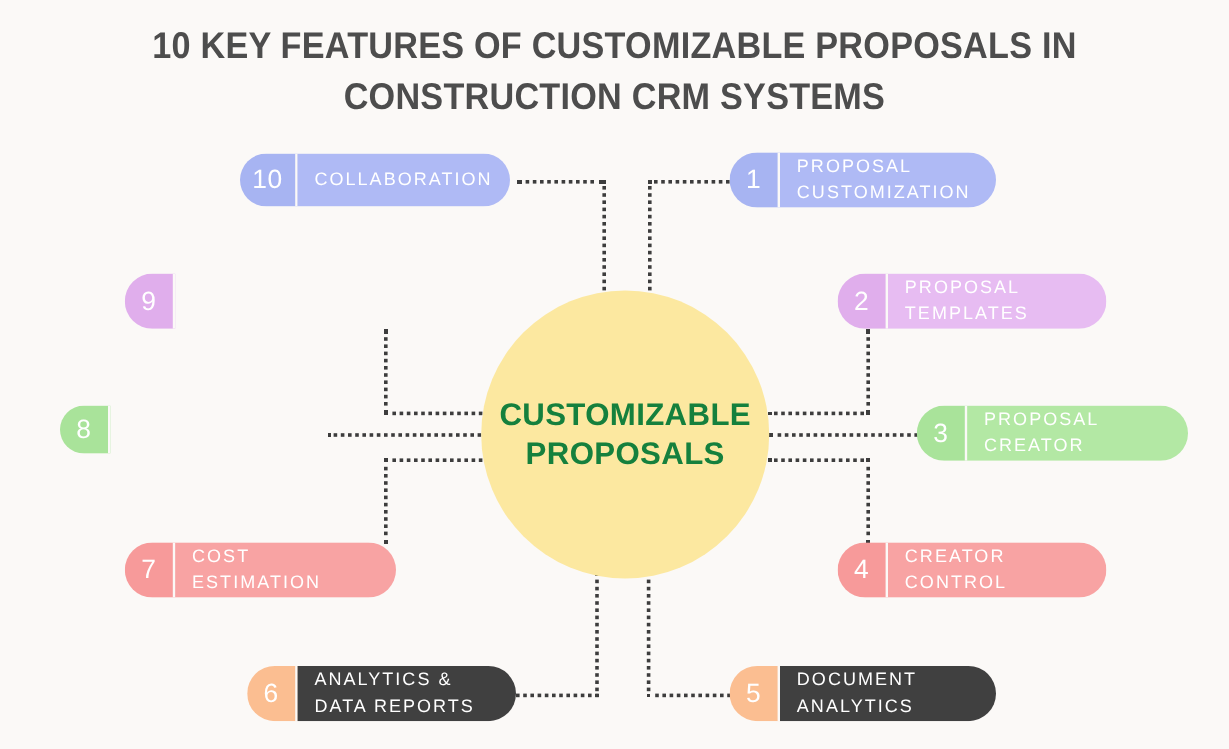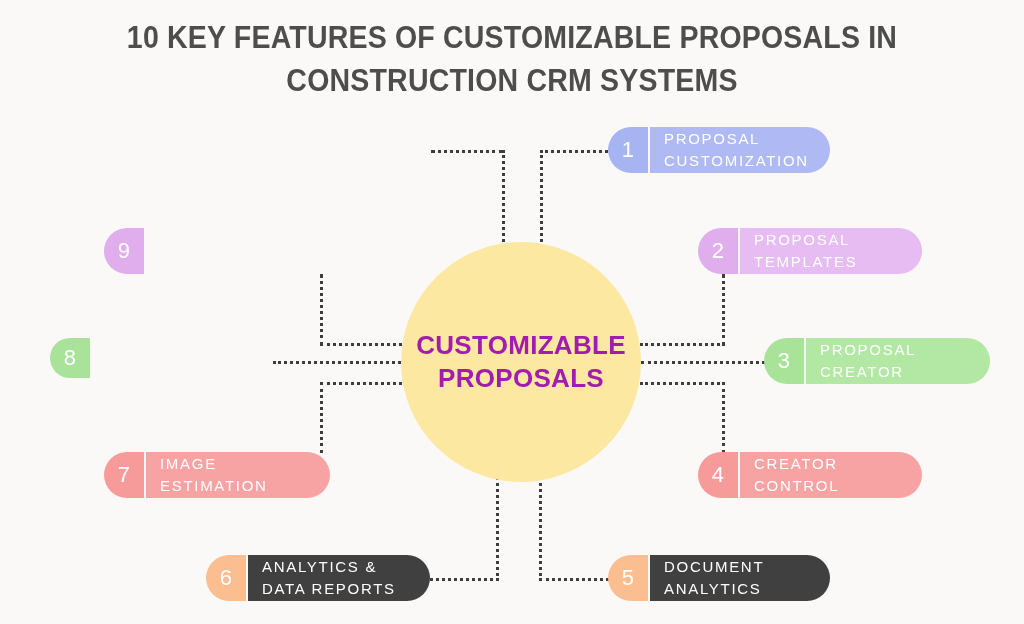--- a/index.html
+++ b/index.html
@@ -48,21 +48,21 @@
     background: #FCE8A0;
     display: flex;
     align-items: center;
     justify-content: center;
   }
   .center-label {
     text-align: center;
     font-size: 26px;
     line-height: 33px;
     font-weight: bold;
-    color: #a21caf;
+    color: #15803d;
     letter-spacing: 0.3px;
     white-space: pre-line;
   }
 
   
   .pill {
     position: absolute;
     display: flex;
     align-items: stretch;
     border-radius: 999px;
@@ -201,26 +201,30 @@
   </div>
 
   <div class="pill c-orange" id="pill-6">
     <div class="num">6</div>
     <div class="label">ANALYTICS &amp;
 DATA REPORTS</div>
   </div>
 
   <div class="pill c-red" id="pill-7">
     <div class="num">7</div>
-    <div class="label">IMAGE
+    <div class="label">COST
 ESTIMATION</div>
   </div>
 
   <div class="pill c-green" id="pill-8">
     <div class="num">8</div>
   </div>
 
   <div class="pill c-purple" id="pill-9">
     <div class="num">9</div>
   </div>
 
+  <div class="pill c-blue wide-num" id="pill-10">
+    <div class="num">10</div>
+    <div class="label">COLLABORATION</div>
+  </div>
 
 </div>
 
 </body></html>

